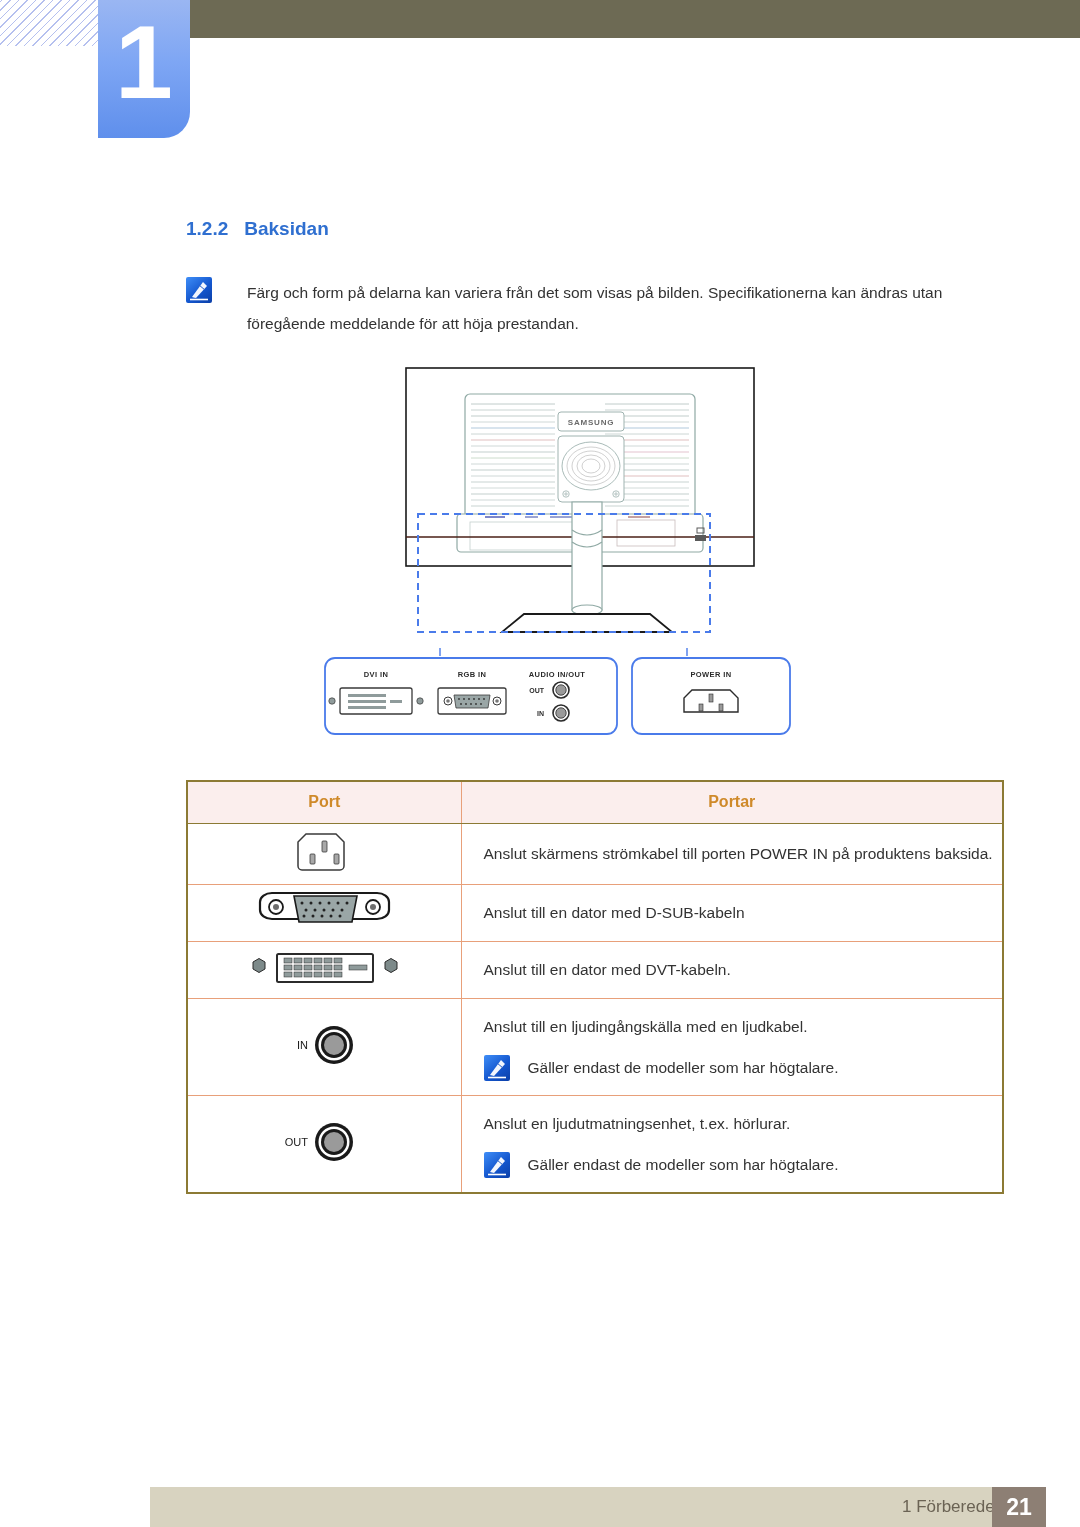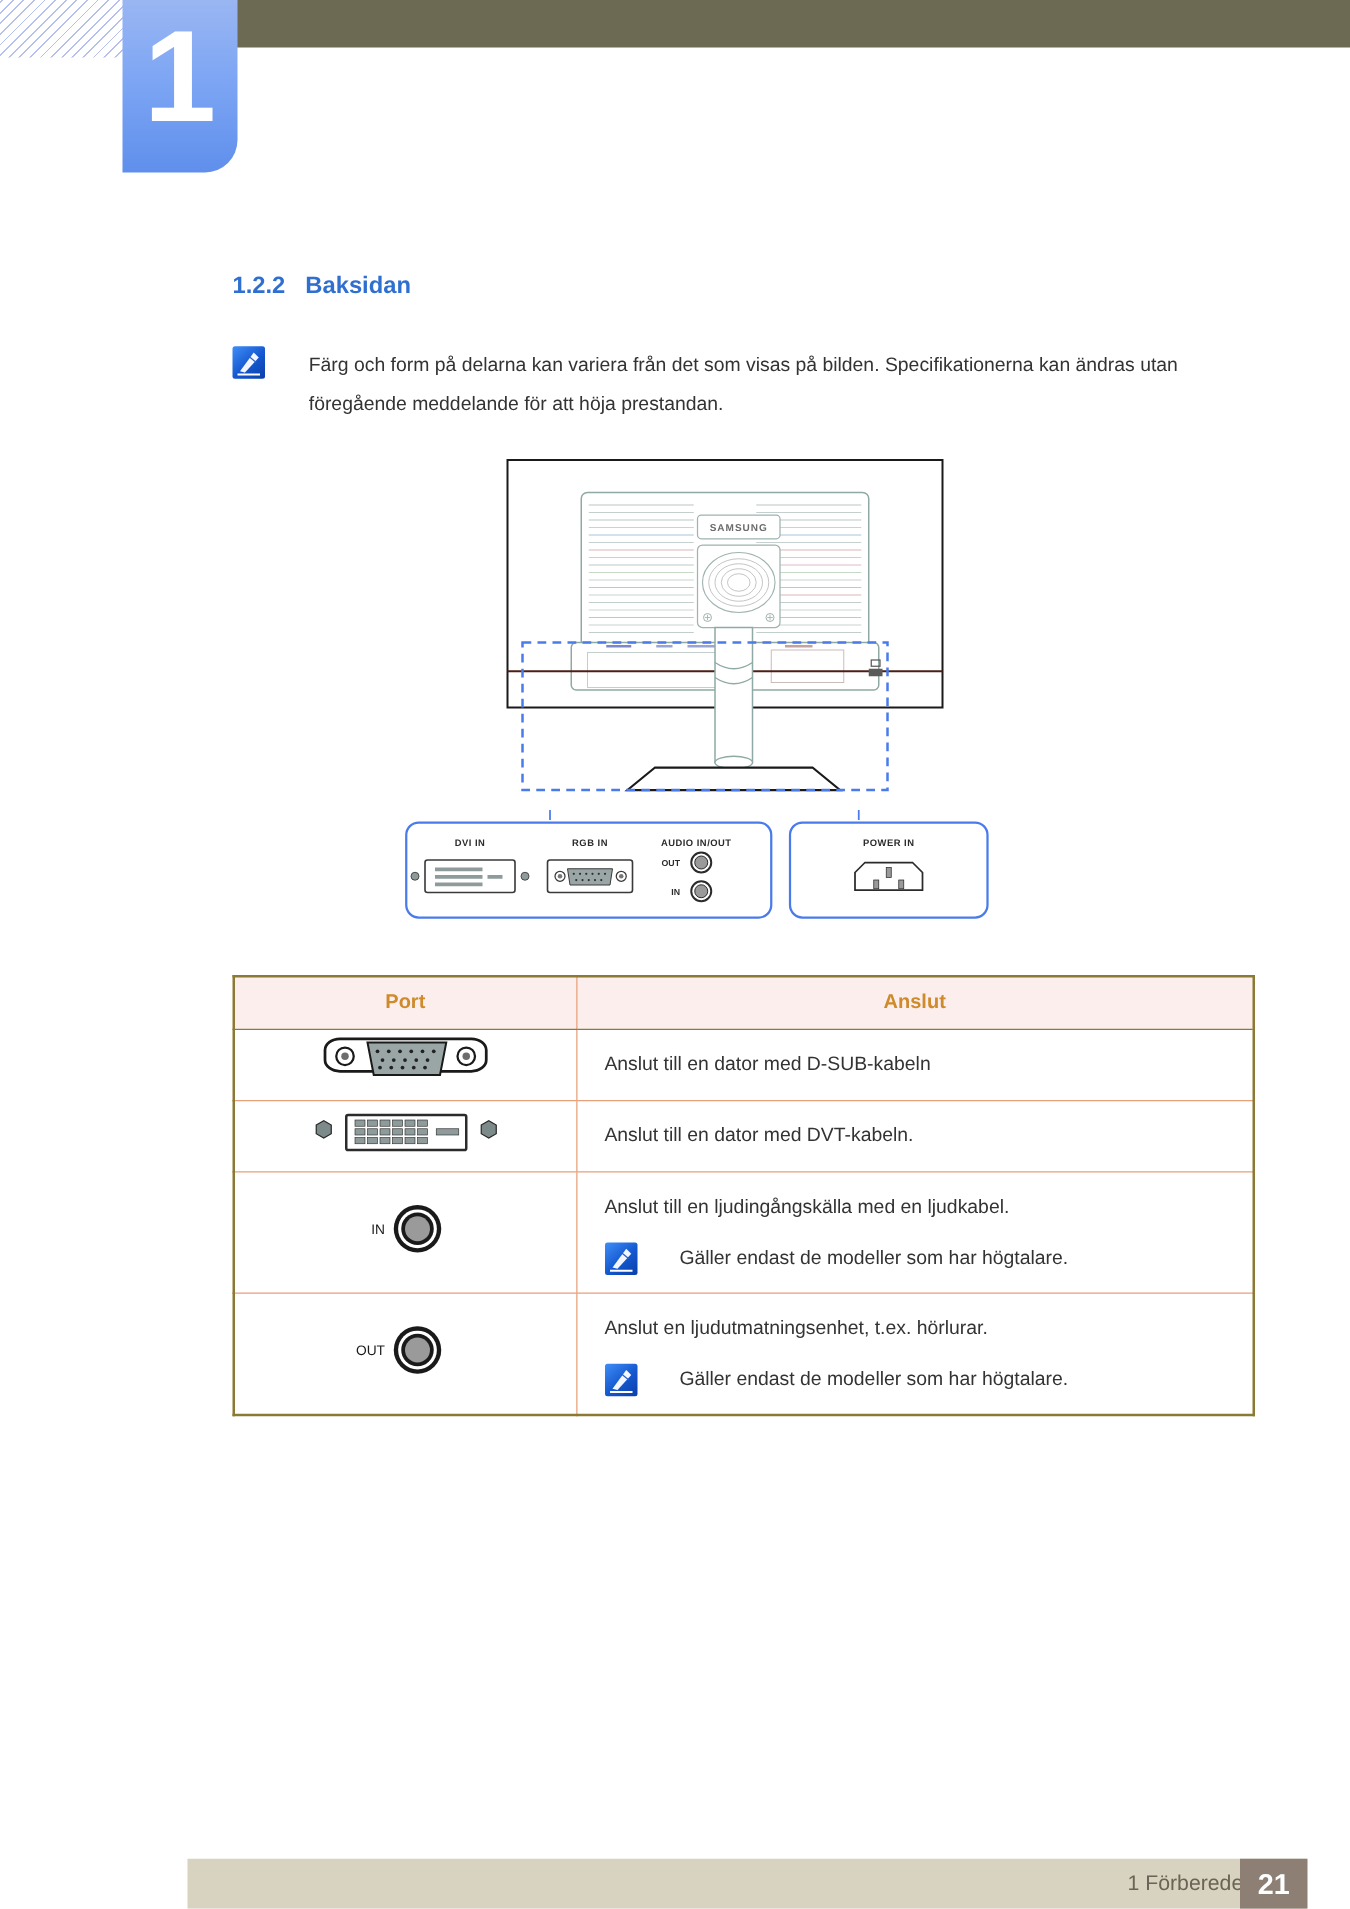--- a/index.html
+++ b/index.html
@@ -126,21 +126,21 @@
     font-size: 15.5px;
     line-height: 28px;
     color: #333333;
   }
   .subnote {
     display: flex;
     align-items: center;
     gap: 18px;
     margin-top: 14px;
   }
-  .subnote .note-text { font-size: 15.5px; line-height: 22px; margin-left: 16px; }
+  .subnote .note-text { font-size: 15.5px; line-height: 22px; }
 
   
   .footer-bar {
     position: absolute;
     left: 150px; top: 1487px;
     width: 895px; height: 40px;
     background: #d8d3c0;
   }
   .footer-label {
     position: absolute;
@@ -339,25 +339,40 @@
           <rect x="539" y="342" width="4" height="7"></rect>
         </g>
       </g>
     </svg>
   </div>
 
   <table class="port-table">
     <thead>
       <tr>
         <th class="col-icon">Port</th>
-        <th>Anslut</th>
+        <th>Portar</th>
       </tr>
     </thead>
     <tbody>
 
+      <tr>
+        <td class="col-icon">
+          <svg width="64" height="56" viewBox="0 0 64 56">
+            <path d="M14 10 h30 l8 8 v24 a4 4 0 0 1 -4 4 h-38 a4 4 0 0 1 -4 -4 v-24 z" fill="#ffffff" stroke="#3a3a3a" stroke-width="1.5"></path>
+            <g fill="#a8a8a8" stroke="#3a3a3a" stroke-width="0.8">
+              <rect x="30" y="17" width="5" height="11" rx="1"></rect>
+              <rect x="18" y="30" width="5" height="10" rx="1"></rect>
+              <rect x="42" y="30" width="5" height="10" rx="1"></rect>
+            </g>
+          </svg>
+        </td>
+        <td class="col-desc">
+          <div class="desc-text">Anslut skärmens strömkabel till porten POWER IN på produktens baksida.</div>
+        </td>
+      </tr>
 
       <tr>
         <td class="col-icon">
           <svg width="165" height="46" viewBox="0 0 165 46">
             <path d="M18 14 a12 9 0 0 1 12 -9 h105 a12 9 0 0 1 12 9 v8 a12 9 0 0 1 -12 9 h-105 a12 9 0 0 1 -12 -9 z" fill="#ffffff" stroke="#1a1a1a" stroke-width="2.2"></path>
             <path d="M52 8 L115 8 L110 34 L57 34 Z" fill="#9aa6a6" stroke="#1a1a1a" stroke-width="1.6"></path>
             <g fill="#222222">
               <circle cx="60" cy="15" r="1.5"></circle>
                 <circle cx="69" cy="15" r="1.5"></circle>
               <circle cx="78" cy="15" r="1.5"></circle>

